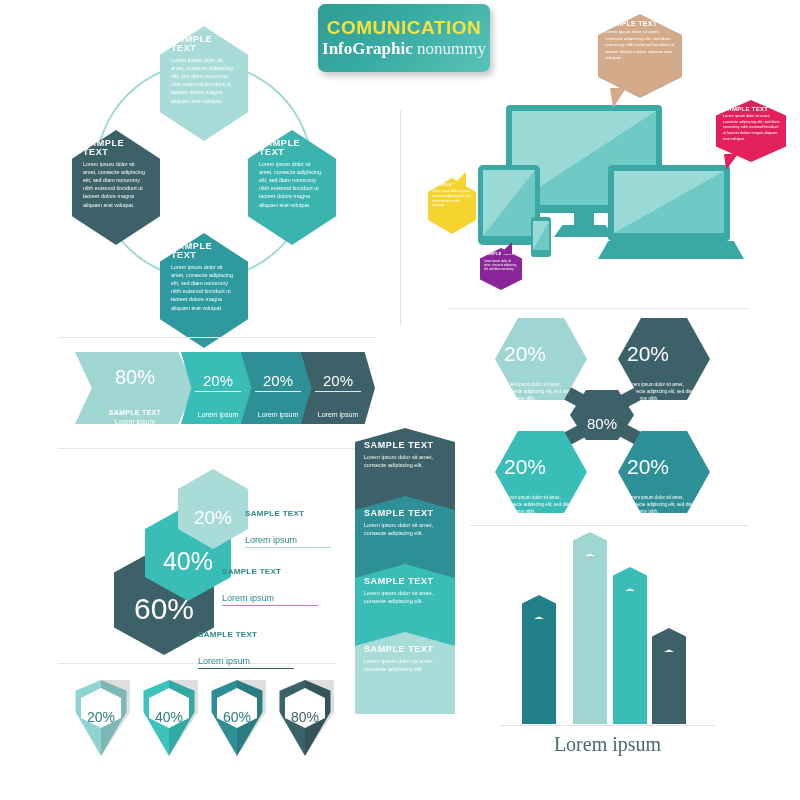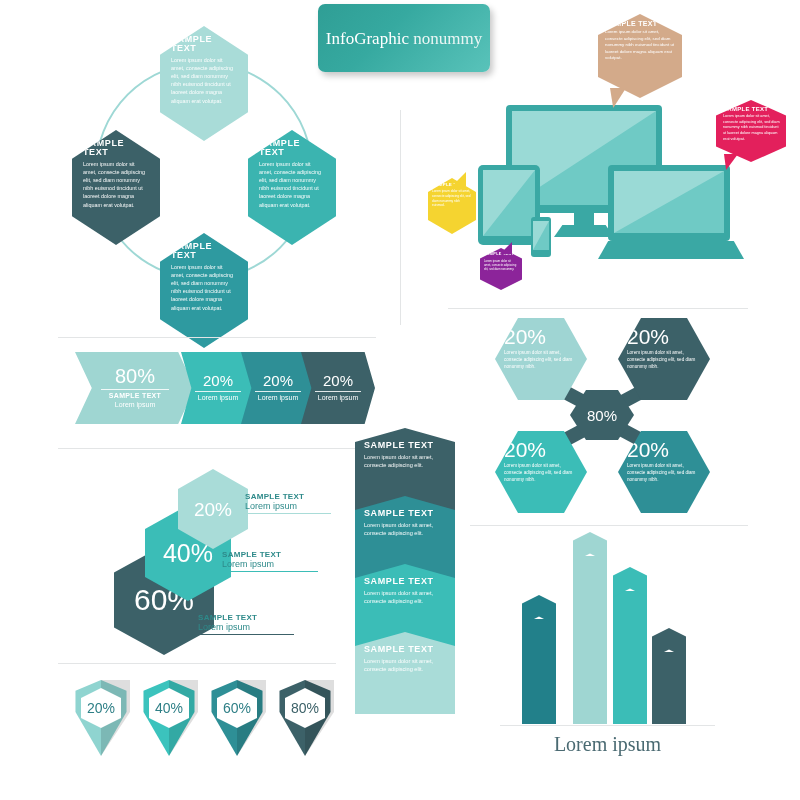--- a/index.html
+++ b/index.html
@@ -13,21 +13,21 @@
 
   
   .hex{
     clip-path:polygon(50% 0%,100% 25%,100% 75%,50% 100%,0% 75%,0% 25%);
     -webkit-clip-path:polygon(50% 0%,100% 25%,100% 75%,50% 100%,0% 75%,0% 25%);
   }
   .hex-wide{
     clip-path:polygon(25% 0%,75% 0%,100% 50%,75% 100%,25% 100%,0% 50%);
     -webkit-clip-path:polygon(25% 0%,75% 0%,100% 50%,75% 100%,25% 100%,0% 50%);
   }
-  .cond{font-family:"Liberation Sans Narrow","Liberation Sans",sans-serif;}
+  .cond{font-family:"Liberation Sans Narrow","Liberation Sans",sans-serif;margin-top:17px;}
 
   .h-title{
     color:#ffffff;font-weight:bold;letter-spacing:.6px;
     font-size:9px;text-align:left;margin:0 0 3px 0;line-height:1;
   }
   .h-body{
     color:#ffffff;font-size:5.4px;line-height:1.5;text-align:left;margin:0;
     opacity:.97;
   }
 
@@ -38,21 +38,21 @@
     box-shadow:3px 4px 6px rgba(0,0,0,.22);
     display:flex;flex-direction:column;align-items:center;justify-content:center;
   }
   #banner .t1{
     color:#f5e23d;font-weight:bold;font-size:19px;letter-spacing:.5px;line-height:1;
   }
   #banner .t2{
     color:#ffffff;font-family:"Liberation Serif",serif;font-size:17px;
     line-height:1.1;margin-top:3px;
   }
-  #banner .t2 b{font-weight:normal;}
+  #banner .t2 b{font-weight:bold;}
   #banner .t2 i{font-style:normal;color:#eaf6f4;}
 
   
   #ring{
     left:95px;top:62px;width:218px;height:218px;border-radius:50%;
     border:2px solid #9ed8d5;box-sizing:border-box;
   }
   .ringhex{padding:9px 11px;box-sizing:border-box;}
 
   
@@ -125,20 +125,21 @@
 
   
   .screen-glint{position:absolute;background:rgba(255,255,255,.30);}
 </style>
 </head>
 <body>
 
 <div class="stage">
 
   <div class="abs" id="banner">
+    <div class="t1">COMUNICATION</div>
     <div class="t2">
       <b>InfoGraphic</b>
       <i>nonummy</i>
     </div>
   </div>
 
   <div class="abs" id="ring"></div>
 
   <div class="abs hex ringhex" style="left:160px;top:26px;width:88px;height:115px;background:#a9dcd8;">
     <p class="h-title cond">SAMPLE TEXT</p>

